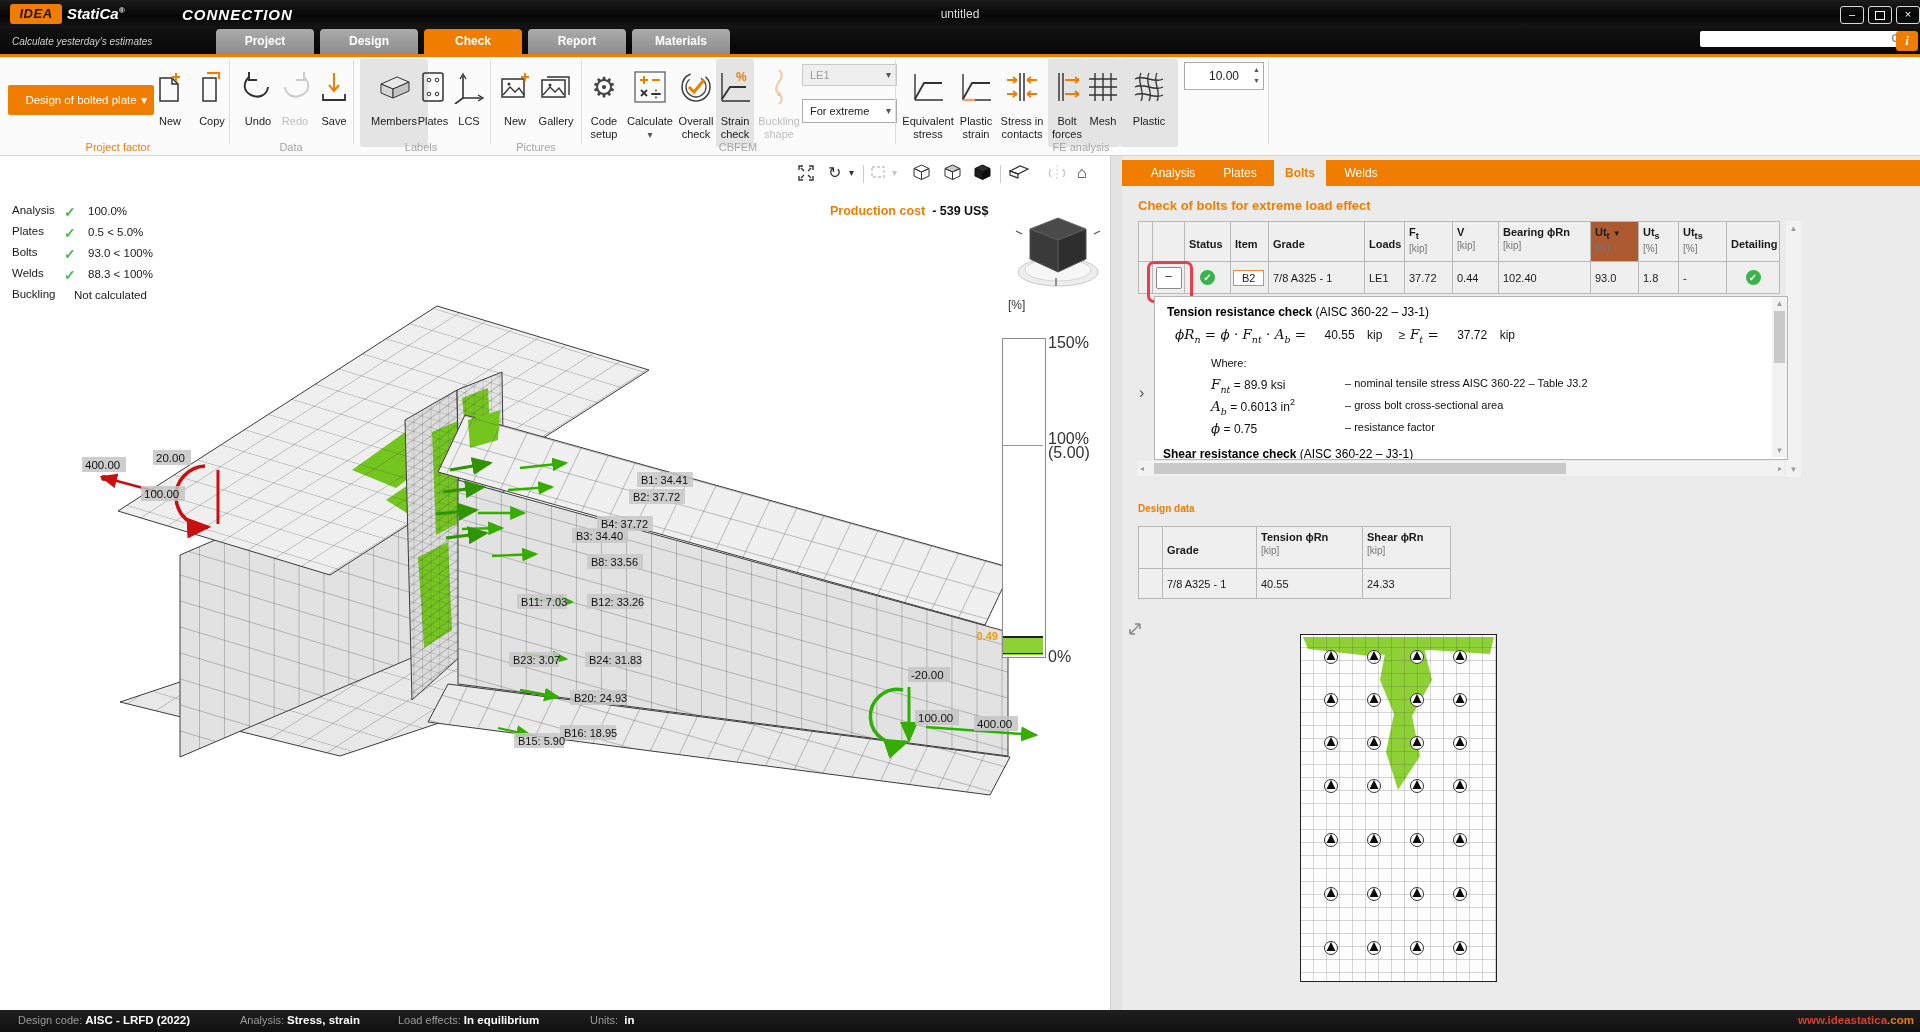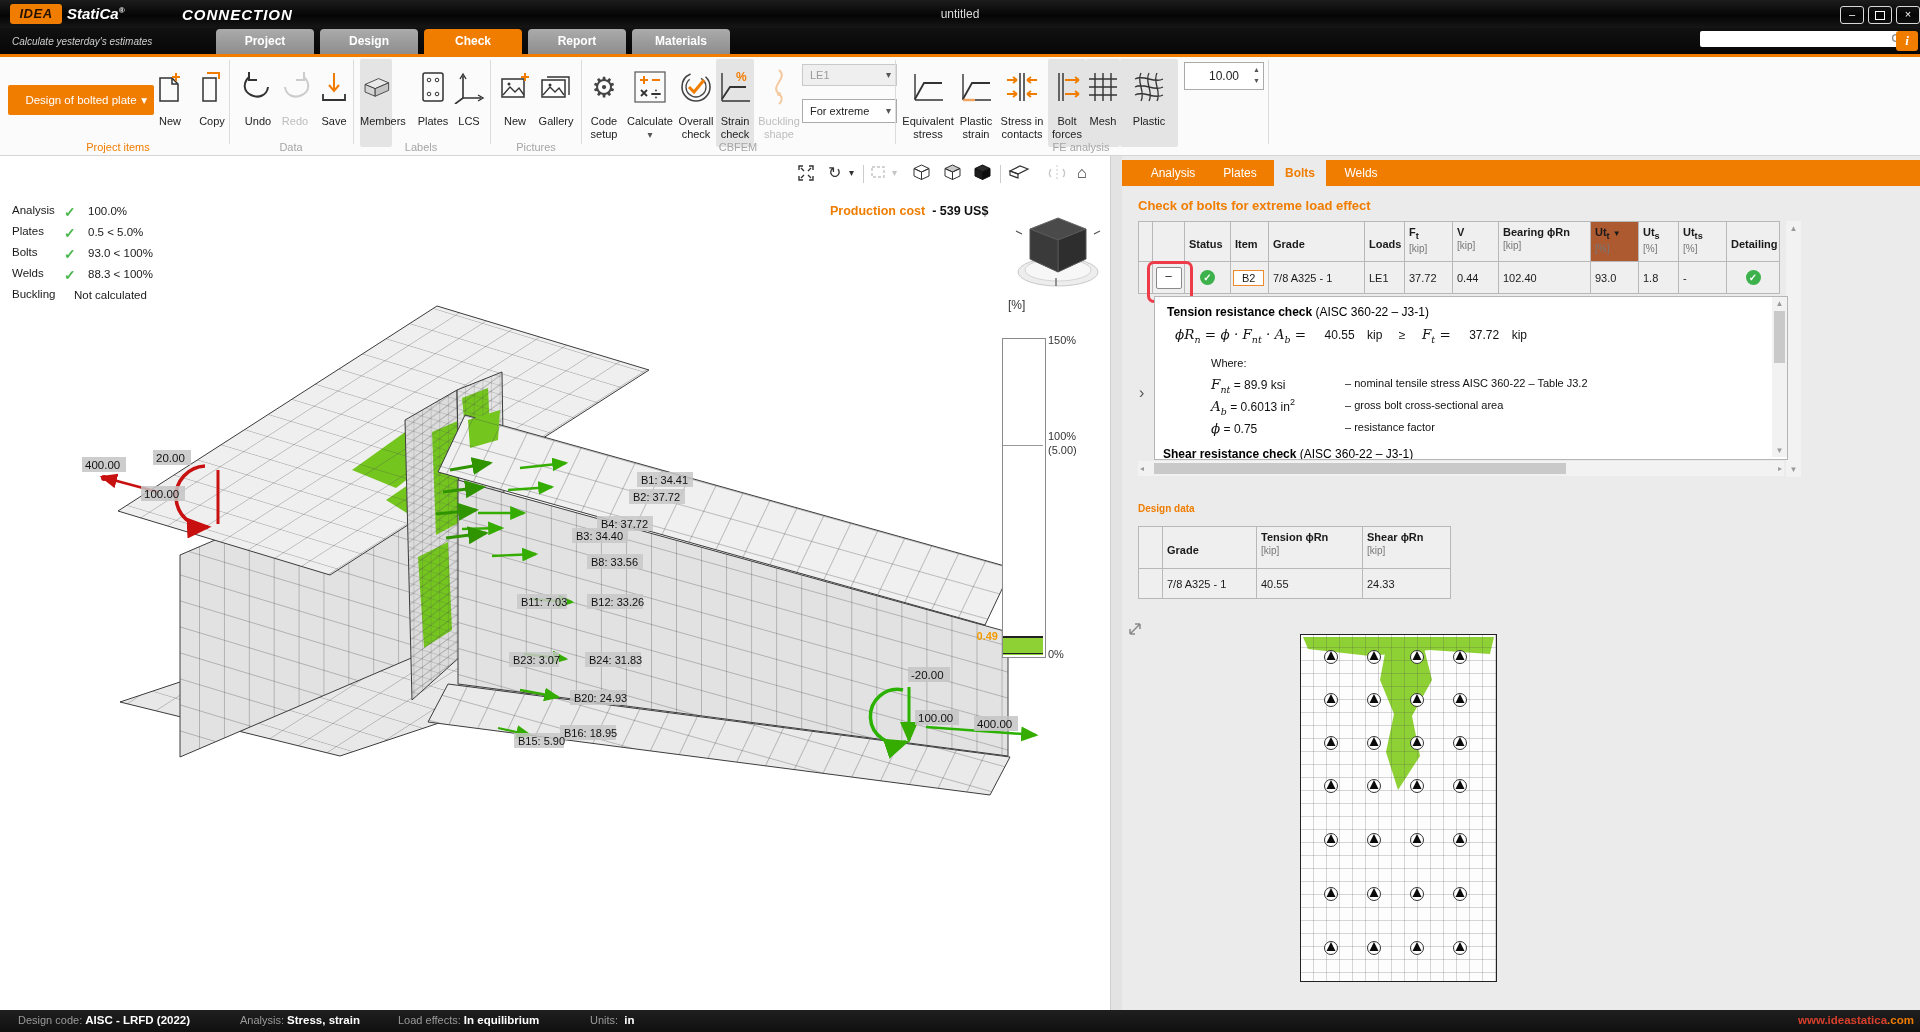--- a/index.html
+++ b/index.html
@@ -50,21 +50,21 @@
   .chkrow .vl{position:absolute;left:76px;top:1px;white-space:nowrap}
   
   .vtb{top:163px;height:20px;color:#333}
   .vtbsep{top:165px;width:1px;height:18px;background:#ccc}
   .glyph{font-size:16px;line-height:20px}
   .prod{left:830px;top:204px;font-size:12.5px;font-weight:bold}
   .prod .pl{color:#f07d00}
   .prod .pv{color:#111}
   
   .scalebar{left:1002px;top:338px;width:42px;height:318px;border:1px solid #8a8a8a;background:#fff}
-  .scl{font-size:11px;color:#333;white-space:nowrap}
+  .scl{font-size:16px;color:#333;white-space:nowrap}
   .sc049{left:962px;top:630px;width:36px;text-align:right;color:#f29a00;font-weight:bold;font-size:11px}
   
   .ptabs{left:1122px;top:160px;width:798px;height:26px;background:#f07d00}
   .ptab{top:0;height:26px;line-height:26px;text-align:center;color:#fff;font-size:12px}
   .ptab.active{background:#ebebeb;color:#f07d00;font-weight:bold}
   .phead{font-size:13px;font-weight:bold;color:#f07d00;white-space:nowrap}
   table.grid{border-collapse:collapse;table-layout:fixed;background:#efefef}
   table.grid td,table.grid th{border:1px solid #b8b8b8;font-size:11px;color:#1a1a1a;padding:0 4px;overflow:hidden;white-space:nowrap}
   table.grid th{font-weight:bold;text-align:left;vertical-align:top;padding-top:4px}
   table.grid th .unit{color:#777;font-weight:normal;font-size:10px;margin-top:2px}
@@ -166,21 +166,21 @@
     <div class="ricon">
         <svg width="30" height="34" viewBox="0 0 30 34">
           <path d="M15 3v18M10 15l5 6 5-6" fill="none" stroke="#f07d00" stroke-width="2"></path>
           <path d="M4 24v6h22v-6" fill="none" stroke="#333" stroke-width="1.8"></path>
         </svg>
       </div>
     <div class="rlab">Save</div>
   </div>
   <div class="abs rsep" style="left:353px"></div>
 
-  <div class="abs rbtn on" style="left:360px;width:32px">
+  <div class="abs rbtn on" style="left:360px;width:68px">
     <div class="ricon">
         <svg width="38" height="30" viewBox="0 0 38 30">
           <polygon points="6,12 22,5 34,10 18,17" fill="#e9e9e9" stroke="#333"></polygon>
           <polygon points="6,12 18,17 18,26 6,21" fill="#d5d5d5" stroke="#333"></polygon>
           <polygon points="18,17 34,10 34,19 18,26" fill="#c4c4c4" stroke="#333"></polygon>
         </svg>
       </div>
     <div class="rlab">Members</div>
   </div>
   <div class="abs rbtn" style="left:414px;width:38px">
@@ -342,21 +342,21 @@
         </svg>
       </div>
     <div class="rlab">Plastic</div>
   </div>
   <div class="abs spin">
     <span>10.00</span>
     <span class="ud"><span>▲</span><br><span>▼</span></span>
   </div>
   <div class="abs rsep" style="left:1268px"></div>
 
-  <div class="abs grplab orange" style="left:118px">Project items</div>
+  <div class="abs grplab orange" style="left:118px">Project factor</div>
   <div class="abs grplab" style="left:291px">Data</div>
   <div class="abs grplab" style="left:421px">Labels</div>
   <div class="abs grplab" style="left:536px">Pictures</div>
   <div class="abs grplab" style="left:738px">CBFEM</div>
   <div class="abs grplab" style="left:1081px">FE analysis</div>
 </div>
 
 <div class="abs viewport"></div>
 
 <svg class="abs" style="left:0;top:156px" width="1110" height="854" viewBox="0 156 1110 854">
@@ -638,21 +638,21 @@
 
 <div class="abs" style="left:1139px;top:384px;font-size:16px;color:#555"><span>›</span></div>
 
 <div class="abs fbox">
   <div class="abs" style="left:12px;top:8px;font-size:12px"><b>Tension resistance check</b><span> (AISC 360-22 – J3-1)</span></div>
   <div class="abs" style="left:20px;top:28px">
     <span class="mt"><span>ϕR</span><sub>n</sub><span> = ϕ · F</span><sub>nt</sub><span> · A</span><sub>b</sub><span> =</span></span>
     <span class="mv" style="margin-left:14px">40.55</span>
     <span class="mv" style="margin-left:8px">kip</span>
     <span class="mv" style="margin-left:12px">≥</span>
-    <span class="mt" style="margin-left:12px"><span>F</span><sub>t</sub><span> =</span></span>
+    <span class="mt" style=""><span>F</span><sub>t</sub><span> =</span></span>
     <span class="mv" style="margin-left:14px">37.72</span>
     <span class="mv" style="margin-left:8px">kip</span>
   </div>
   <div class="abs desc" style="left:56px;top:60px">Where:</div>
   <div class="abs" style="left:56px;top:78px">
     <span class="mt"><span>F</span><sub>nt</sub></span><span class="mv"> = 89.9 ksi</span>
   </div>
   <div class="abs desc" style="left:190px;top:80px">– nominal tensile stress AISC 360-22 – Table J3.2</div>
   <div class="abs" style="left:56px;top:100px">
     <span class="mt"><span>A</span><sub>b</sub></span><span class="mv"> = 0.6013 in</span><sup class="mv" style="font-size:9px">2</sup>

